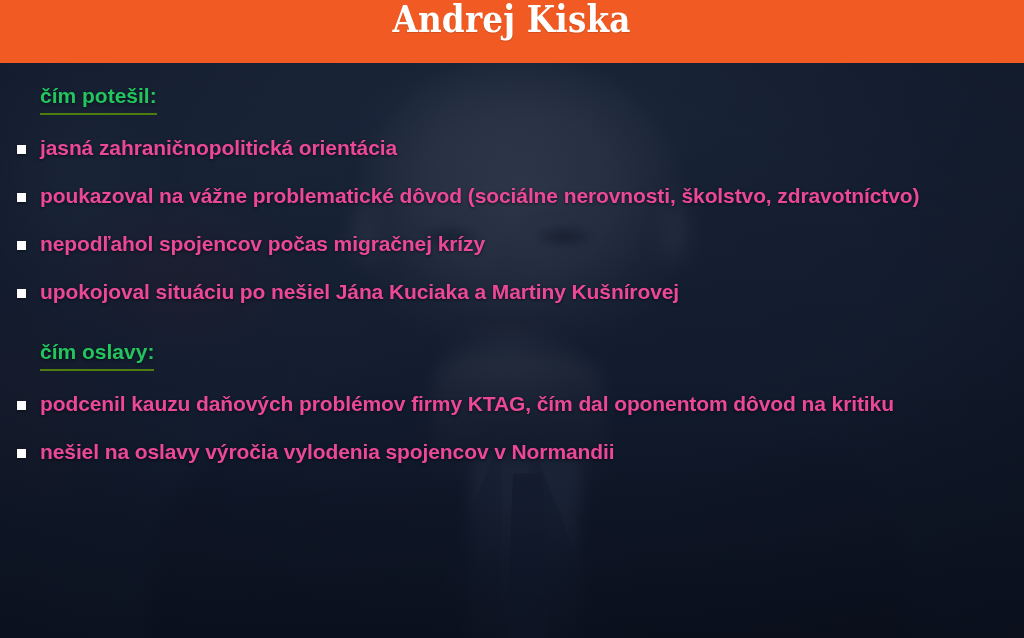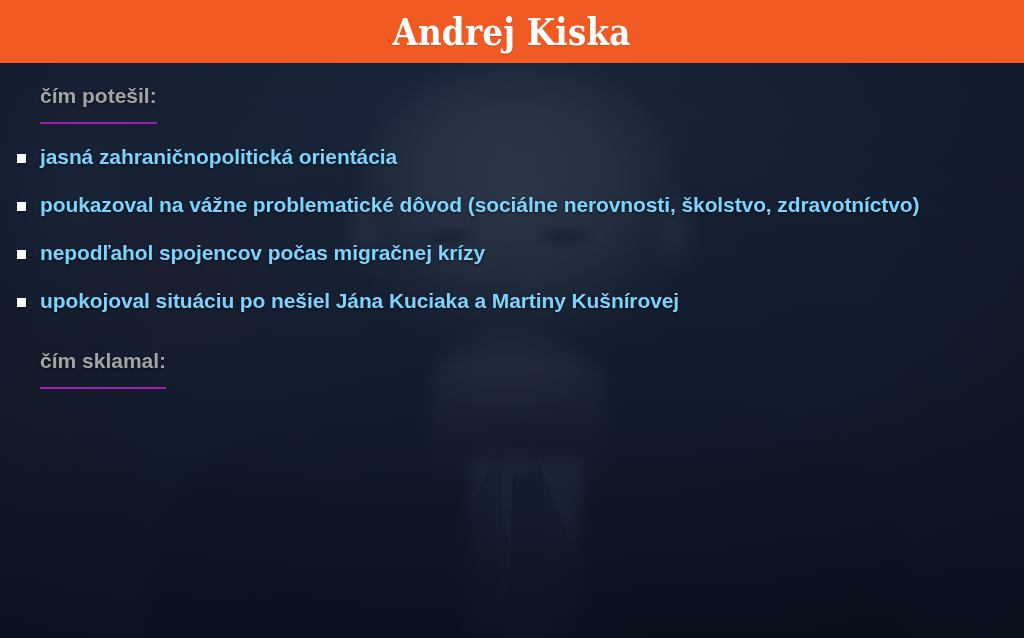--- a/index.html
+++ b/index.html
@@ -175,21 +175,20 @@
   }
 
   
   .header-bar {
     position: absolute;
     left: 0; top: 0;
     width: 100%;
     height: 63px;
     background: #f15a22;
     display: flex;
-    align-items: center;
     justify-content: center;
     z-index: 5;
   }
   .header-title {
     font-family: "DejaVu Serif", "Liberation Serif", serif;
     font-weight: bold;
     font-size: 38px;
     color: #ffffff;
     letter-spacing: 0.2px;
     transform: scaleX(0.86);
@@ -206,39 +205,39 @@
     padding: 19px 14px 0 14px;
     box-sizing: border-box;
   }
   .section + .section { margin-top: 22px; }
 
   .section-heading {
     display: inline-block;
     margin-left: 26px;
     font-size: 21px;
     font-weight: bold;
-    color: #a3a3a3;
+    color: #22c55e;
     line-height: 28px;
-    border-bottom: 2px solid #a21caf;
-    padding-bottom: 12px;
+    border-bottom: 2px solid #4d7c0f;
+    padding-bottom: 3px;
     text-shadow: 0 1px 3px rgba(0,0,0,0.55);
   }
 
   ul.bullets {
     list-style: none;
     margin: 9px 0 0 0;
     padding: 0;
   }
   ul.bullets li {
     position: relative;
     padding-left: 26px;
     margin: 0 0 0 0;
     font-size: 21px;
     font-weight: bold;
-    color: #7dd3fc;
+    color: #ec4899;
     line-height: 48px;
     text-shadow: 0 1px 3px rgba(0,0,0,0.6);
     letter-spacing: -0.1px;
     max-width: 990px;
   }
   ul.bullets li::before {
     content: "";
     position: absolute;
     left: 3px;
     top: 21px;
@@ -288,17 +287,21 @@
       <div class="section-heading">čím potešil:</div>
       <ul class="bullets">
         <li>jasná zahraničnopolitická orientácia</li>
         <li class="wrap">poukazoval na vážne problematické dôvod (sociálne nerovnosti, školstvo, zdravotníctvo)</li>
         <li>nepodľahol spojencov počas migračnej krízy</li>
         <li>upokojoval situáciu po nešiel Jána Kuciaka a Martiny Kušnírovej</li>
       </ul>
     </div>
 
     <div class="section">
-      <div class="section-heading">čím sklamal:</div>
+      <div class="section-heading">čím oslavy:</div>
+      <ul class="bullets">
+        <li class="wrap">podcenil kauzu daňových problémov firmy KTAG, čím dal oponentom dôvod na kritiku</li>
+        <li>nešiel na oslavy výročia vylodenia spojencov v Normandii</li>
+      </ul>
     </div>
 
   </div>
 </div>
 
 </body></html>

